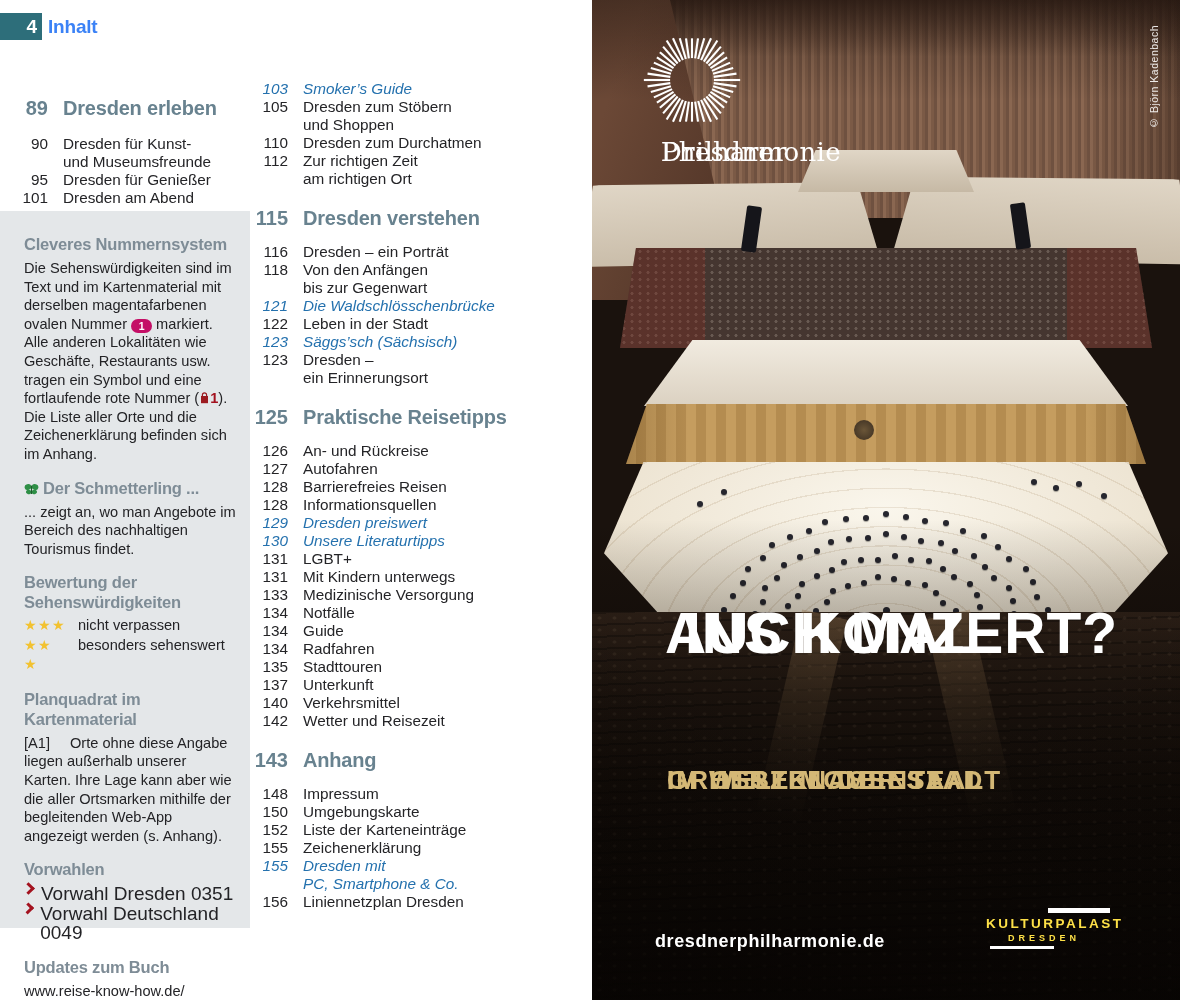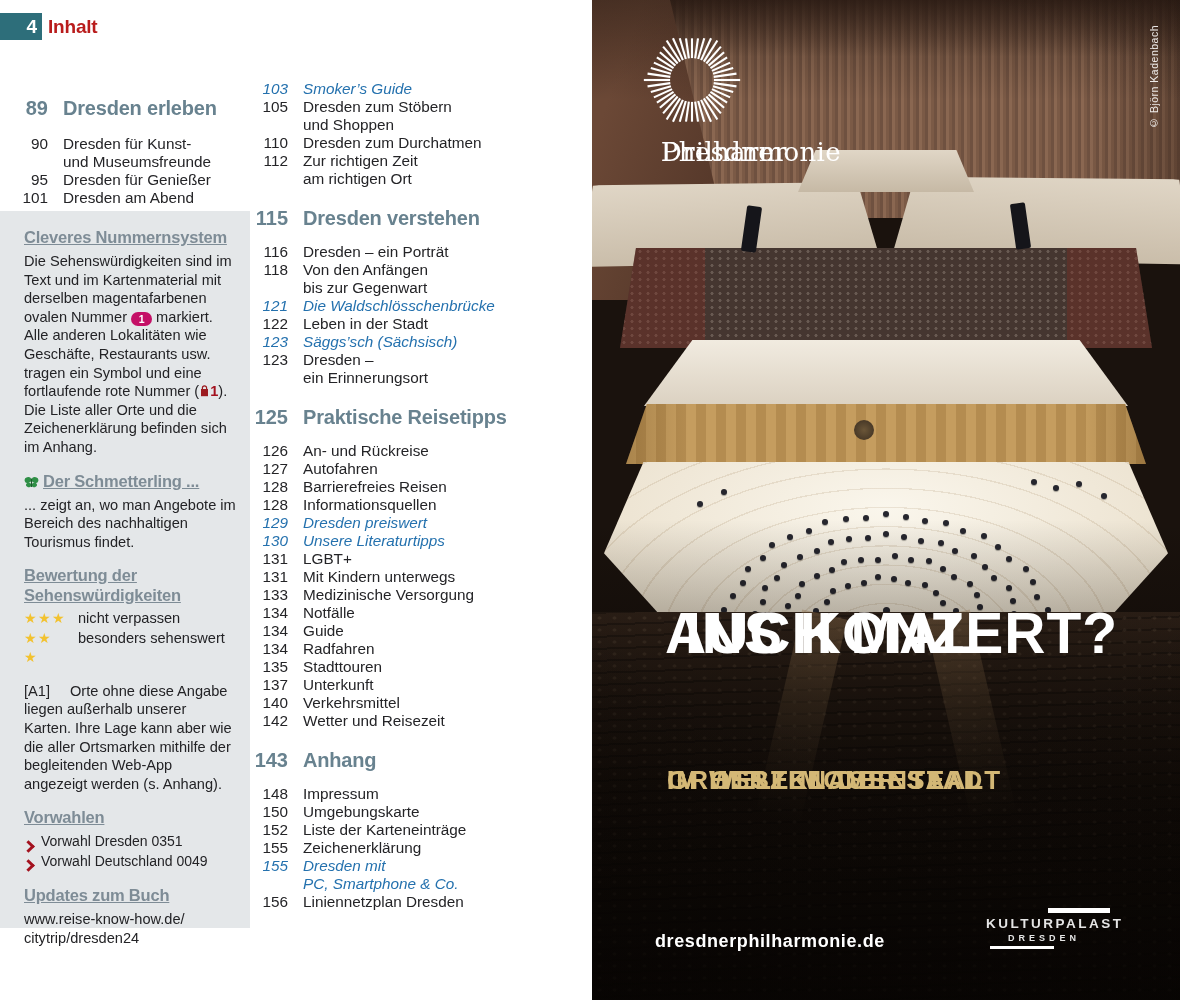--- a/index.html
+++ b/index.html
@@ -5,21 +5,21 @@
   html,body{margin:0;padding:0;background:#ffffff;}
   .sheet{position:relative;width:1180px;height:1000px;background:#fff;overflow:hidden;
          font-family:"Liberation Sans","DejaVu Sans",sans-serif;}
 
   
   .left-page{position:absolute;left:0;top:0;width:592px;height:1000px;background:#fff;}
 
   .page-header{position:absolute;left:0;top:13px;height:27px;display:flex;align-items:center;}
   .page-num-box{width:42px;height:27px;background:var(--teal,#2d6e7a);display:flex;align-items:center;justify-content:flex-end;}
   .page-num-box span{color:#fff;font-weight:bold;font-size:19px;padding-right:5px;}
-  .page-title{margin-left:6px;color:#b91c1c;font-weight:bold;font-size:19px;letter-spacing:-0.2px;}
+  .page-title{margin-left:6px;color:#3b82f6;font-weight:bold;font-size:19px;letter-spacing:-0.2px;}
 
   .toc-heading{display:flex;font-weight:bold;font-size:20px;color:var(--headgray,#68828f);line-height:25px;}
   .toc-heading .h-num{width:42px;text-align:right;}
   .toc-heading .h-title{margin-left:15px;letter-spacing:-0.2px;}
 
   .toc-row{display:flex;font-size:15.3px;line-height:18px;color:#242427;}
   .toc-row .toc-num{width:42px;text-align:right;flex:none;}
   .toc-row .toc-text{margin-left:15px;}
   .toc-row.italic{color:var(--bluelink,#2471ae);font-style:italic;}
 
@@ -27,33 +27,33 @@
   .col1 .toc-heading .h-num{width:36px;}
   .col1 .toc-row .toc-num{width:36px;}
   .col1 .toc-rows{margin-top:14px;}
 
   .col2{position:absolute;left:246px;top:80px;width:330px;}
   .col2 .toc-heading{margin:18px 0 12px;}
 
   
   .info-box{position:absolute;left:0;top:211px;width:250px;height:717px;background:#e4e7e9;
             box-sizing:border-box;padding:16px 14px 0 24px;}
-  .box-h{font-weight:bold;font-size:16.5px;line-height:20px;color:#7e8c96;margin:0 0 5px;letter-spacing:-0.2px;text-decoration:underline;}
+  .box-h{font-weight:bold;font-size:16.5px;line-height:20px;color:#7e8c96;margin:7px 0 5px;letter-spacing:-0.2px;}
   .box-p{font-size:14.6px;line-height:18.6px;color:#232326;margin:0;}
   .box-sec{margin-bottom:14px;}
   .badge-oval{display:inline-block;width:21px;height:14px;border-radius:8px;background:var(--magenta,#c40f66);
               color:#fff;font-size:10.5px;font-weight:bold;text-align:center;line-height:14px;vertical-align:-1px;}
   .bag-ico{display:inline-block;vertical-align:-1px;}
   .red-num{color:var(--red,#a3121f);font-weight:bold;}
   .butterfly{display:inline-block;vertical-align:-2px;margin-right:4px;}
   .rate-row{display:flex;font-size:14.6px;line-height:19.5px;color:#232326;}
   .rate-stars{width:54px;flex:none;color:var(--stargold,#f2c230);font-size:14px;letter-spacing:1.5px;}
   .chev{width:6px;height:6px;border-right:3px solid var(--red,#a3121f);border-top:3px solid var(--red,#a3121f);
         transform:rotate(45deg);display:inline-block;margin:0 8px 1px 0;}
-  .dial-row{font-size:14px;line-height:19.5px;color:#232326;display:flex;align-items:flex-end;}
+  .dial-row{font-size:19px;line-height:19.5px;color:#232326;display:flex;align-items:flex-start;}
 
   
   .ad{position:absolute;left:592px;top:0;width:588px;height:1000px;overflow:hidden;background:#1a120d;}
   .ad *{position:absolute;}
   .ph-pipes{left:0;top:0;width:100%;height:218px;
     background:
       linear-gradient(180deg,rgba(52,33,24,.85) 0,rgba(52,33,24,0) 26%),
       linear-gradient(90deg,rgba(30,15,8,.35) 0,rgba(0,0,0,0) 14%,rgba(0,0,0,0) 84%,rgba(30,15,8,.3) 100%),
       repeating-linear-gradient(90deg,#6f5140 0 3px,#8a6751 3px 6px,#7b5a46 6px 9px);}
   .ph-wall-left{left:0;top:0;width:150px;height:300px;
@@ -111,21 +111,21 @@
   .ad-brand{left:69px;top:137px;color:#fff;font-family:"DejaVu Serif","Liberation Serif",serif;
     font-size:26px;line-height:31px;letter-spacing:.3px;}
   .ad-credit{left:556px;top:25px;color:rgba(255,255,255,.88);font-size:10.5px;letter-spacing:.5px;
     writing-mode:vertical-rl;transform:rotate(180deg);}
   .ad-headline{left:73px;top:599px;color:#fff;font-weight:bold;font-size:57px;line-height:68px;
     letter-spacing:1px;white-space:nowrap;}
   .ad-headline .hl2{margin-left:20px;}
   .ad-subline{left:75px;top:763px;color:var(--gold,#d4b876);font-weight:bold;font-size:26px;
     line-height:35px;letter-spacing:2px;white-space:nowrap;}
   .ad-site{left:63px;top:931px;color:#fff;font-weight:bold;font-size:18px;letter-spacing:.6px;}
-  .ad-venue{left:394px;top:908px;width:130px;color:#e5e5e5;}
+  .ad-venue{left:394px;top:908px;width:130px;color:#fde047;}
   .ad-venue .vbar-top{position:static;display:block;margin-left:62px;width:62px;height:5px;background:#fff;}
   .ad-venue .vname{position:static;display:block;font-weight:bold;font-size:13.5px;letter-spacing:2.5px;margin-top:3px;white-space:nowrap;}
   .ad-venue .vcity{position:static;display:block;font-weight:bold;font-size:9px;letter-spacing:4px;margin:2px 0 0 22px;}
   .ad-venue .vbar-bot{position:static;display:block;margin:3px 0 0 4px;width:64px;height:3px;background:#fff;}
 </style>
 </head>
 <body>
 
 <div class="sheet">
 
@@ -206,20 +206,21 @@
                 <div>besonders sehenswert</div>
               </span>
             </div>
             <div class="rate-row">
               <span class="rate-stars">★</span>
             </div>
           </div>
       </div>
 
       <div class="box-sec">
+        <h3 class="box-h">Planquadrat im Kartenmaterial</h3>
         <p class="box-p"><span style="margin-right:20px">[A1]</span><span>Orte ohne diese Angabe liegen außerhalb unserer Karten. Ihre Lage kann aber wie die aller Ortsmarken mithilfe der begleitenden Web-App angezeigt werden (s. Anhang).</span></p>
       </div>
 
       <div class="box-sec">
         <h3 class="box-h">Vorwahlen</h3>
         <div>
             <div class="dial-row">
               <span class="chev"></span>
               <span>Vorwahl Dresden 0351</span>
             </div>

